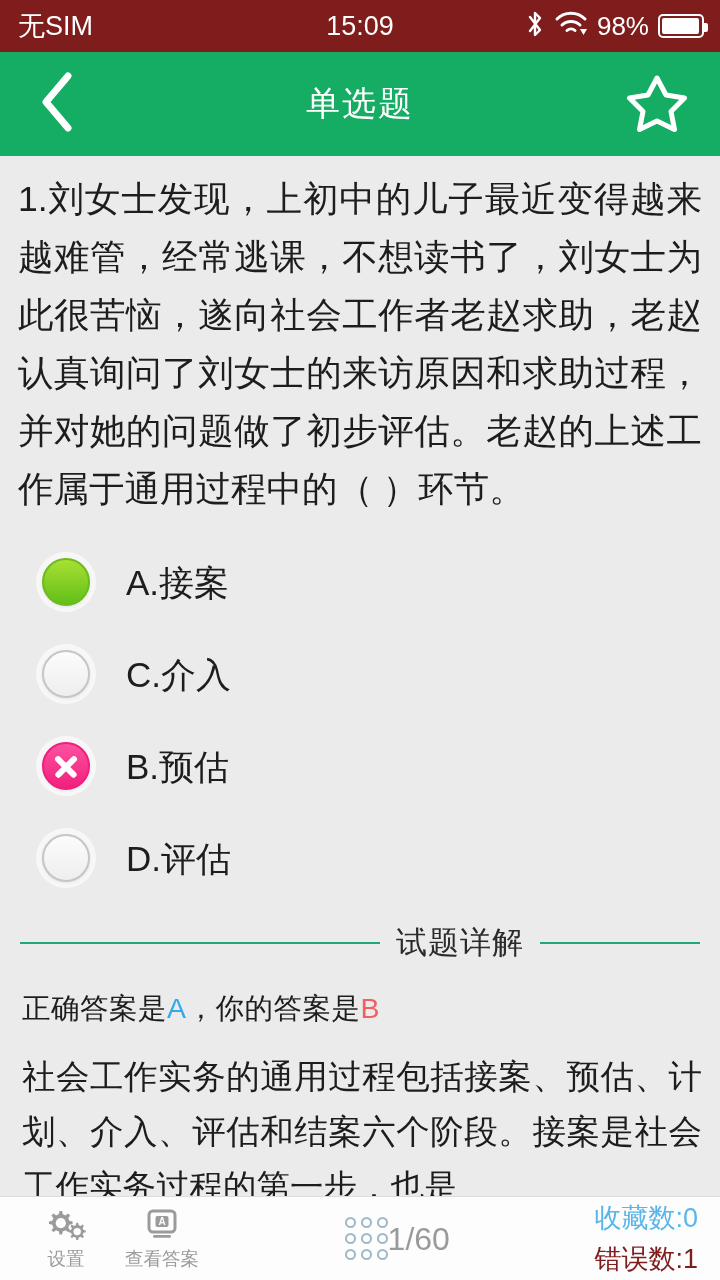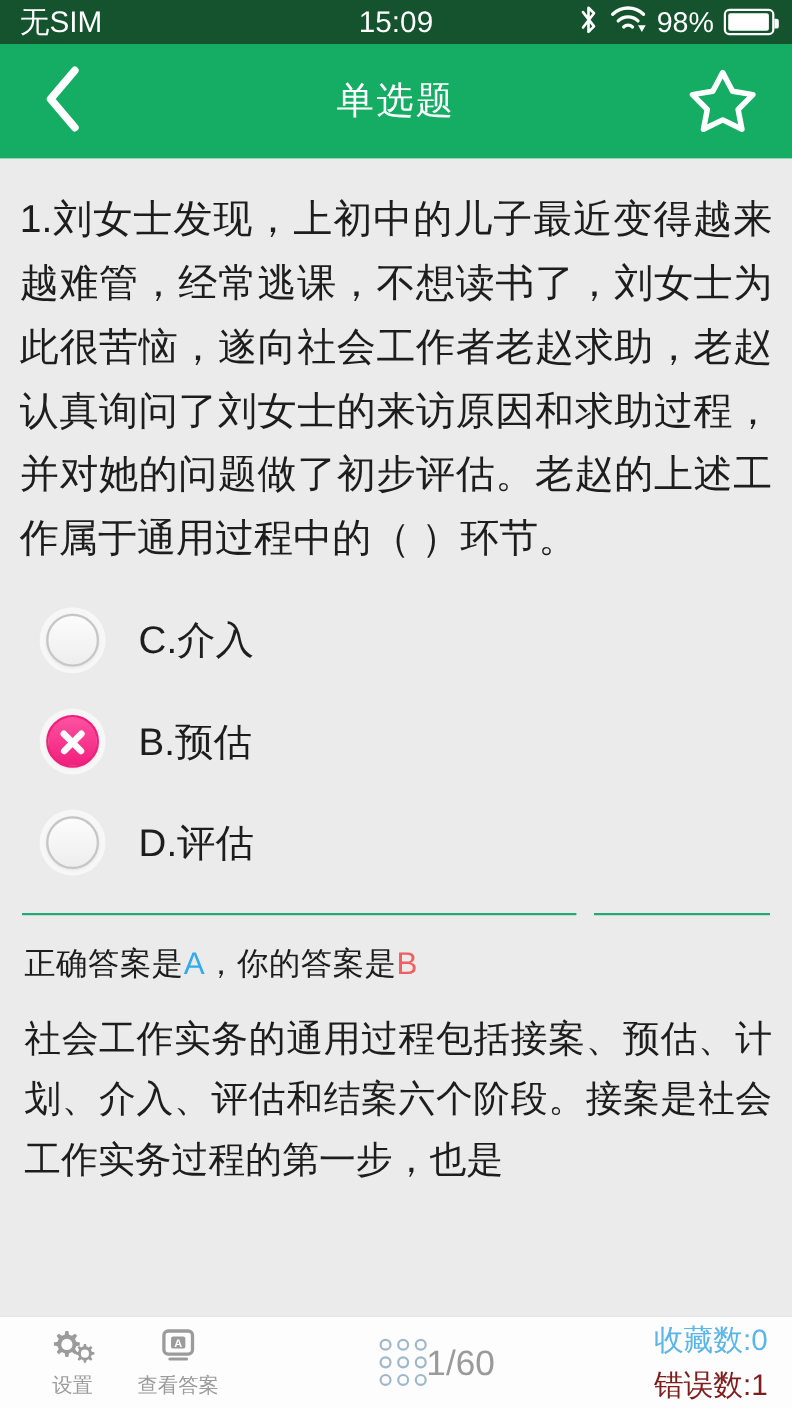--- a/index.html
+++ b/index.html
@@ -11,22 +11,22 @@
   }
 
   body {
     font-family: "Liberation Sans", "DejaVu Sans", sans-serif;
     background: #ebebeb;
     position: relative;
   }
 
   
   #status-bar {
-    height: 40px;
-    background: #14532d;
+    height: 52px;
+    background: #7f1d1d;
     display: flex;
     align-items: center;
     justify-content: space-between;
     padding: 0 16px 0 18px;
     color: #ffffff;
     position: relative;
   }
   #status-carrier {
     font-size: 27px;
     letter-spacing: 0px;
@@ -318,20 +318,24 @@
     </span>
   </div>
 </div>
 
 <div id="content">
 
   <div id="question-text">1.刘女士发现，上初中的儿子最近变得越来越难管，经常逃课，不想读书了，刘女士为此很苦恼，遂向社会工作者老赵求助，老赵认真询问了刘女士的来访原因和求助过程，并对她的问题做了初步评估。老赵的上述工作属于通用过程中的（ ）环节。</div>
 
   <div id="options-list">
 
+    <div class="option-row">
+      <span class="opt-marker correct"></span>
+      <span class="opt-label">A.接案</span>
+    </div>
 
     <div class="option-row">
       <span class="opt-marker empty"></span>
       <span class="opt-label">C.介入</span>
     </div>
 
     <div class="option-row">
       <span class="opt-marker wrong">
         <span class="xmark"></span>
       </span>
@@ -340,20 +344,21 @@
 
     <div class="option-row">
       <span class="opt-marker empty"></span>
       <span class="opt-label">D.评估</span>
     </div>
 
   </div>
 
   <div id="explain-divider">
     <span class="rule"></span>
+    <span id="explain-title">试题详解</span>
     <span class="rule short"></span>
   </div>
 
   <div id="answer-summary">
     <span>正确答案是</span><span class="correct-letter">A</span><span>，你的答案是</span><span class="your-letter">B</span>
   </div>
 
   <div id="explain-body">社会工作实务的通用过程包括接案、预估、计划、介入、评估和结案六个阶段。接案是社会工作实务过程的第一步，也是</div>
 
 </div>

